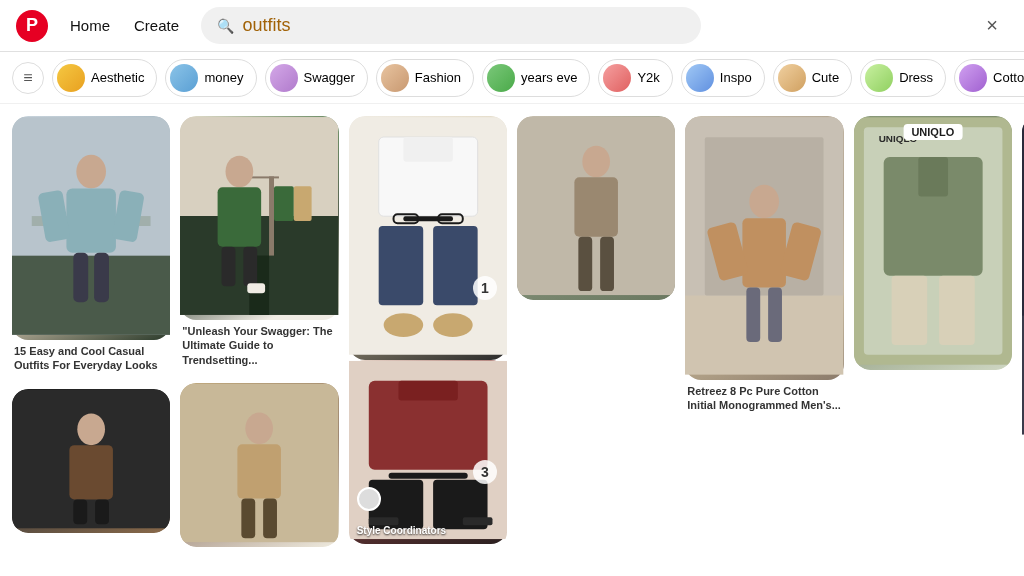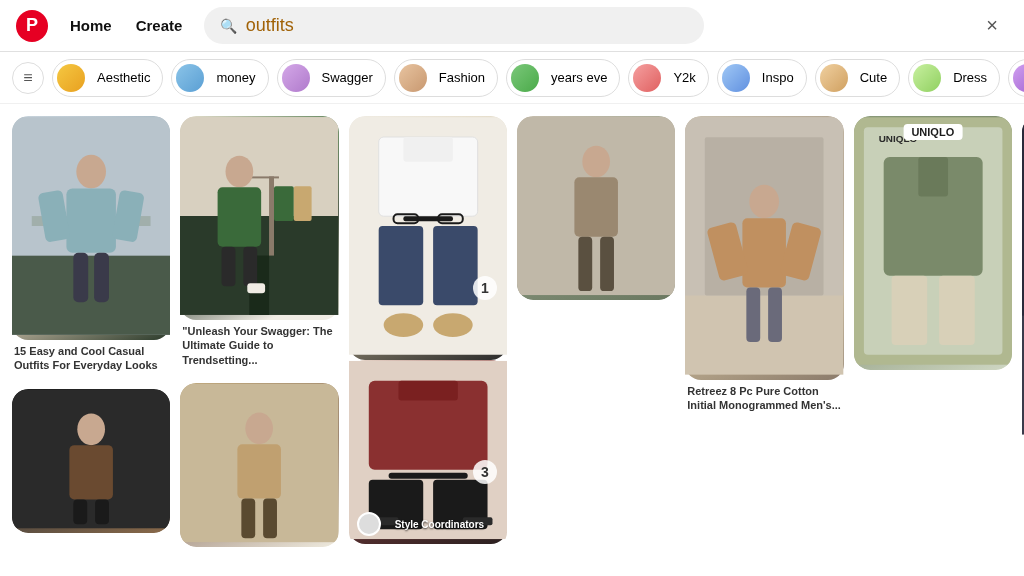--- a/index.html
+++ b/index.html
@@ -4,38 +4,38 @@
   <style>
     * { margin: 0; padding: 0; box-sizing: border-box; }
     body { font-family: -apple-system, BlinkMacSystemFont, 'Segoe UI', sans-serif; background: #fff; width: 1024px; height: 576px; overflow: hidden; }
 
     
     .header {
       display: flex; align-items: center; padding: 8px 16px; gap: 12px;
       border-bottom: 1px solid #e0e0e0; background: #fff; height: 52px;
     }
     .logo { width: 32px; height: 32px; background: #e60023; border-radius: 50%; display: flex; align-items: center; justify-content: center; color: white; font-weight: bold; font-size: 18px; flex-shrink: 0; }
-    .nav-link { font-weight: 700; font-size: 15px; color: #111; cursor: pointer; padding: 6px 10px; border-radius: 20px; }
+    .nav-link { font-weight: 400; font-size: 15px; color: #111; cursor: pointer; padding: 6px 10px; border-radius: 20px; }
     .search-bar {
       flex: 1; max-width: 500px; background: #f0f0f0; border-radius: 24px;
       display: flex; align-items: center; padding: 8px 16px; gap: 8px;
     }
     .search-input { border: none; background: transparent; font-size: 18px; outline: none; flex: 1; color: #a16207; }
     .close-btn { margin-left: auto; width: 32px; height: 32px; display: flex; align-items: center; justify-content: center; cursor: pointer; font-size: 20px; color: #555; }
 
     
     .filter-bar {
       display: flex; align-items: center; padding: 8px 12px; gap: 8px;
       overflow-x: auto; border-bottom: 1px solid #f0f0f0; height: 52px;
       scrollbar-width: none;
     }
     .filter-bar::-webkit-scrollbar { display: none; }
     .filter-icon { width: 32px; height: 32px; border: 1px solid #ddd; border-radius: 50%; display: flex; align-items: center; justify-content: center; cursor: pointer; flex-shrink: 0; color: #555; }
     .filter-chip {
-      display: flex; align-items: center; gap: 12px; padding: 4px 12px 4px 4px;
+      display: flex; align-items: center; gap: 6px; padding: 4px 12px 4px 4px;
       border-radius: 24px; background: #fff; border: 1px solid #ddd;
       font-size: 13px; font-weight: 500; cursor: pointer; white-space: nowrap; flex-shrink: 0;
     }
     .chip-avatar { width: 28px; height: 28px; border-radius: 50%; overflow: hidden; flex-shrink: 0; }
 
     
     .grid-container {
       padding: 12px; columns: 6; column-gap: 10px; height: calc(576px - 104px); overflow-y: auto;
       scrollbar-width: none;
     }
@@ -73,21 +73,21 @@
     .pin-bg-8 { background: linear-gradient(160deg, #1a1a1a 0%, #3a3a3a 50%, #8a6a4a 100%); min-height: 180px; }
     .pin-bg-9 { background: linear-gradient(160deg, #c0a87a 0%, #8a7060 50%, #f0ece0 100%); min-height: 200px; }
 
     .number-badge {
       position: absolute; bottom: 60px; right: 10px;
       background: rgba(255,255,255,0.85); border-radius: 50%;
       width: 24px; height: 24px; display: flex; align-items: center; justify-content: center;
       font-size: 14px; font-weight: 700; color: #333;
     }
     .user-info {
-      position: absolute; bottom: 8px; left: 8px; display: flex; align-items: center; gap: 14px;
+      position: absolute; bottom: 8px; left: 8px; display: flex; align-items: flex-start; gap: 14px; flex-direction: column;
     }
     .user-avatar { width: 24px; height: 24px; border-radius: 50%; background: #ddd; border: 2px solid white; }
     .user-name { font-size: 10px; color: white; font-weight: 600; text-shadow: 0 1px 2px rgba(0,0,0,0.8); }
   </style>
 </head>
 <body>
 
 <div class="header">
   <div class="logo">P</div>
   <nav style="display:flex;gap:4px;">

